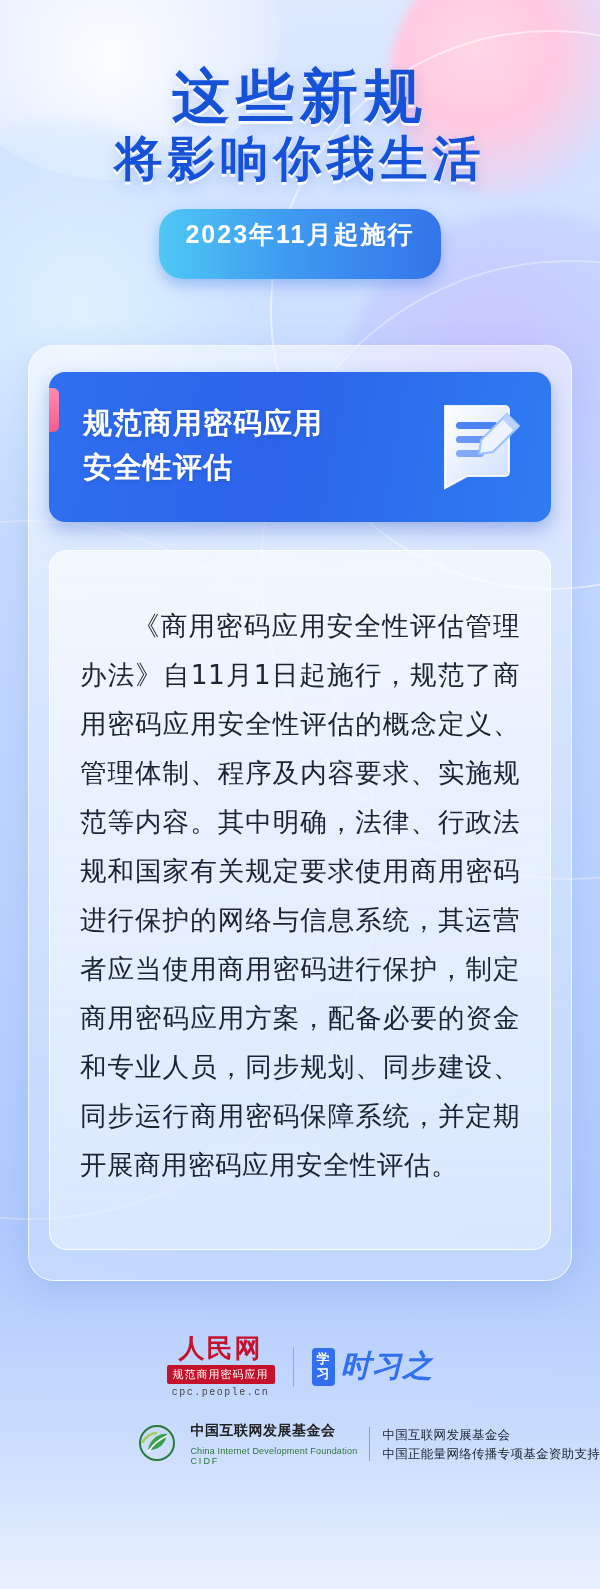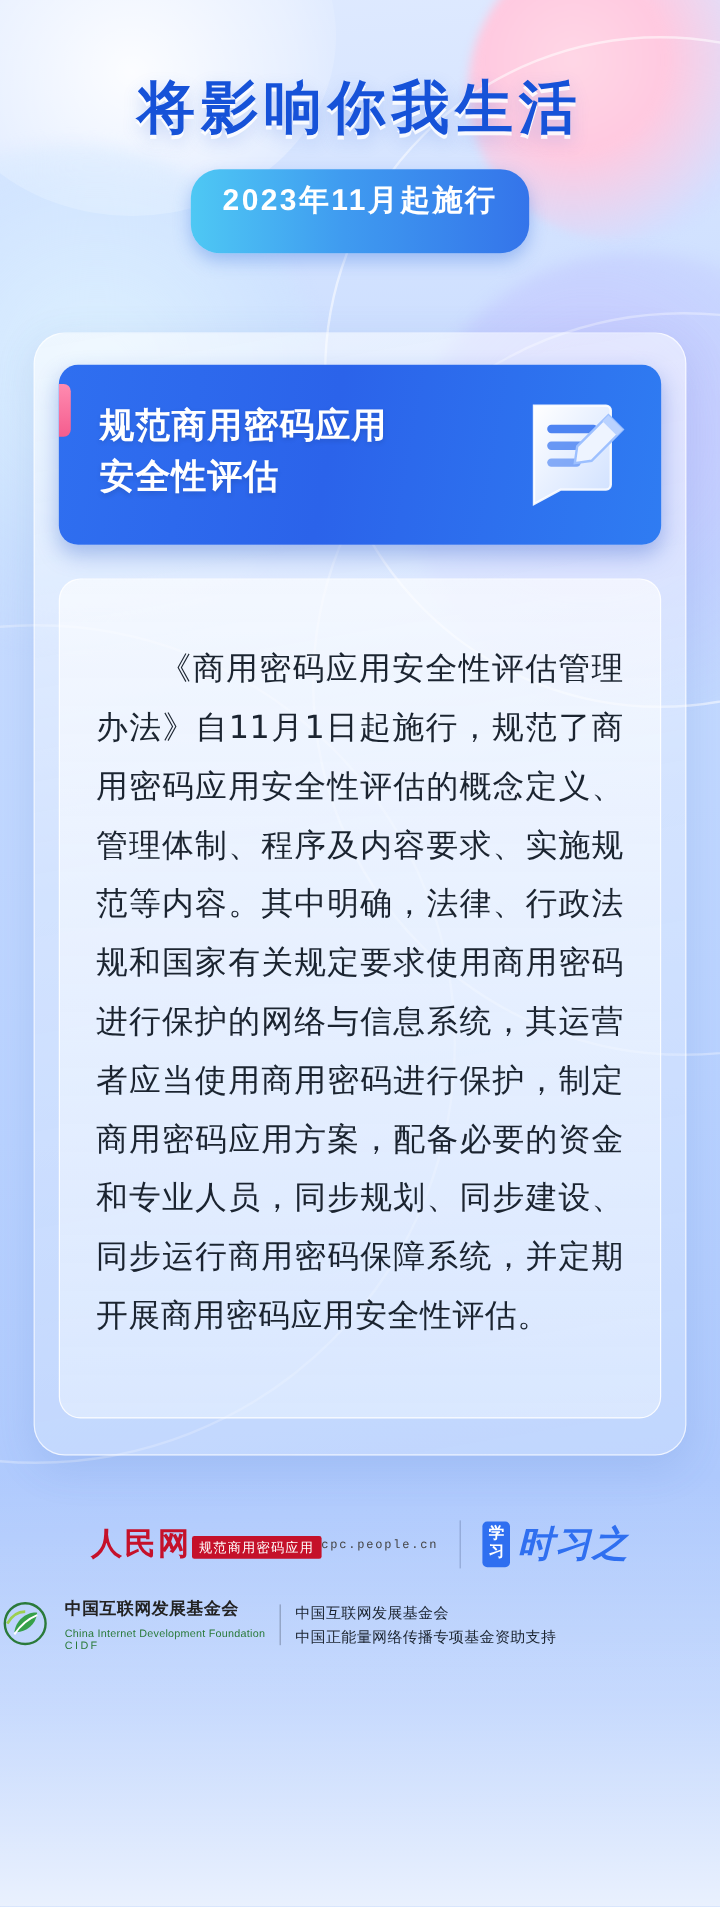--- a/index.html
+++ b/index.html
@@ -158,21 +158,21 @@
     z-index: 4;
     margin-top: 54px;
     text-align: center;
   }
   .logos {
     display: flex;
     align-items: center;
     justify-content: center;
     gap: 18px;
   }
-  .logo-people { display: flex; flex-direction: row; align-items: center; }
+  .logo-people { display: flex; flex-direction: column; }
   .logo-people .cn {
     color: #c5112a;
     font-size: 26px;
     font-weight: 700;
     letter-spacing: 2px;
     line-height: 1;
     font-family: "DejaVu Sans", "Liberation Sans", sans-serif;
   }
   .logo-people .sub1 {
     margin-top: 4px;
@@ -211,21 +211,21 @@
     font-weight: 700;
     font-style: italic;
     letter-spacing: 1px;
     font-family: "DejaVu Sans", "Liberation Sans", sans-serif;
   }
 
   .cidf-row {
     margin-top: 24px;
     display: flex;
     align-items: center;
-    justify-content: flex-start;
+    justify-content: flex-end;
     gap: 12px;
     padding-bottom: 28px;
   }
   .cidf-mark { width: 42px; height: 42px; }
   .cidf-names { text-align: left; }
   .cidf-names .cn {
     font-size: 14px; color: #222; font-weight: 700; letter-spacing: 0.5px;
     font-family: "DejaVu Sans", "Liberation Sans", sans-serif;
   }
   .cidf-names .en {
@@ -247,20 +247,21 @@
 <div class="bg-blob blob-white-top"></div>
 <div class="bg-blob blob-pink"></div>
 <div class="bg-blob blob-violet"></div>
 <div class="bg-blob blob-cyan"></div>
 <div class="arc"></div>
 <div class="arc2"></div>
 <div class="arc3"></div>
 <div class="bottom-wash"></div>
 
 <div class="header">
+  <div class="title-line">这些新规</div>
   <div class="title-line second">将影响你我生活</div>
   <div class="subtitle-wrap">
     <span class="subtitle-pill">2023年11月起施行</span>
   </div>
 </div>
 
 <div class="card">
 
   <div class="banner">
     <div class="banner-title">

